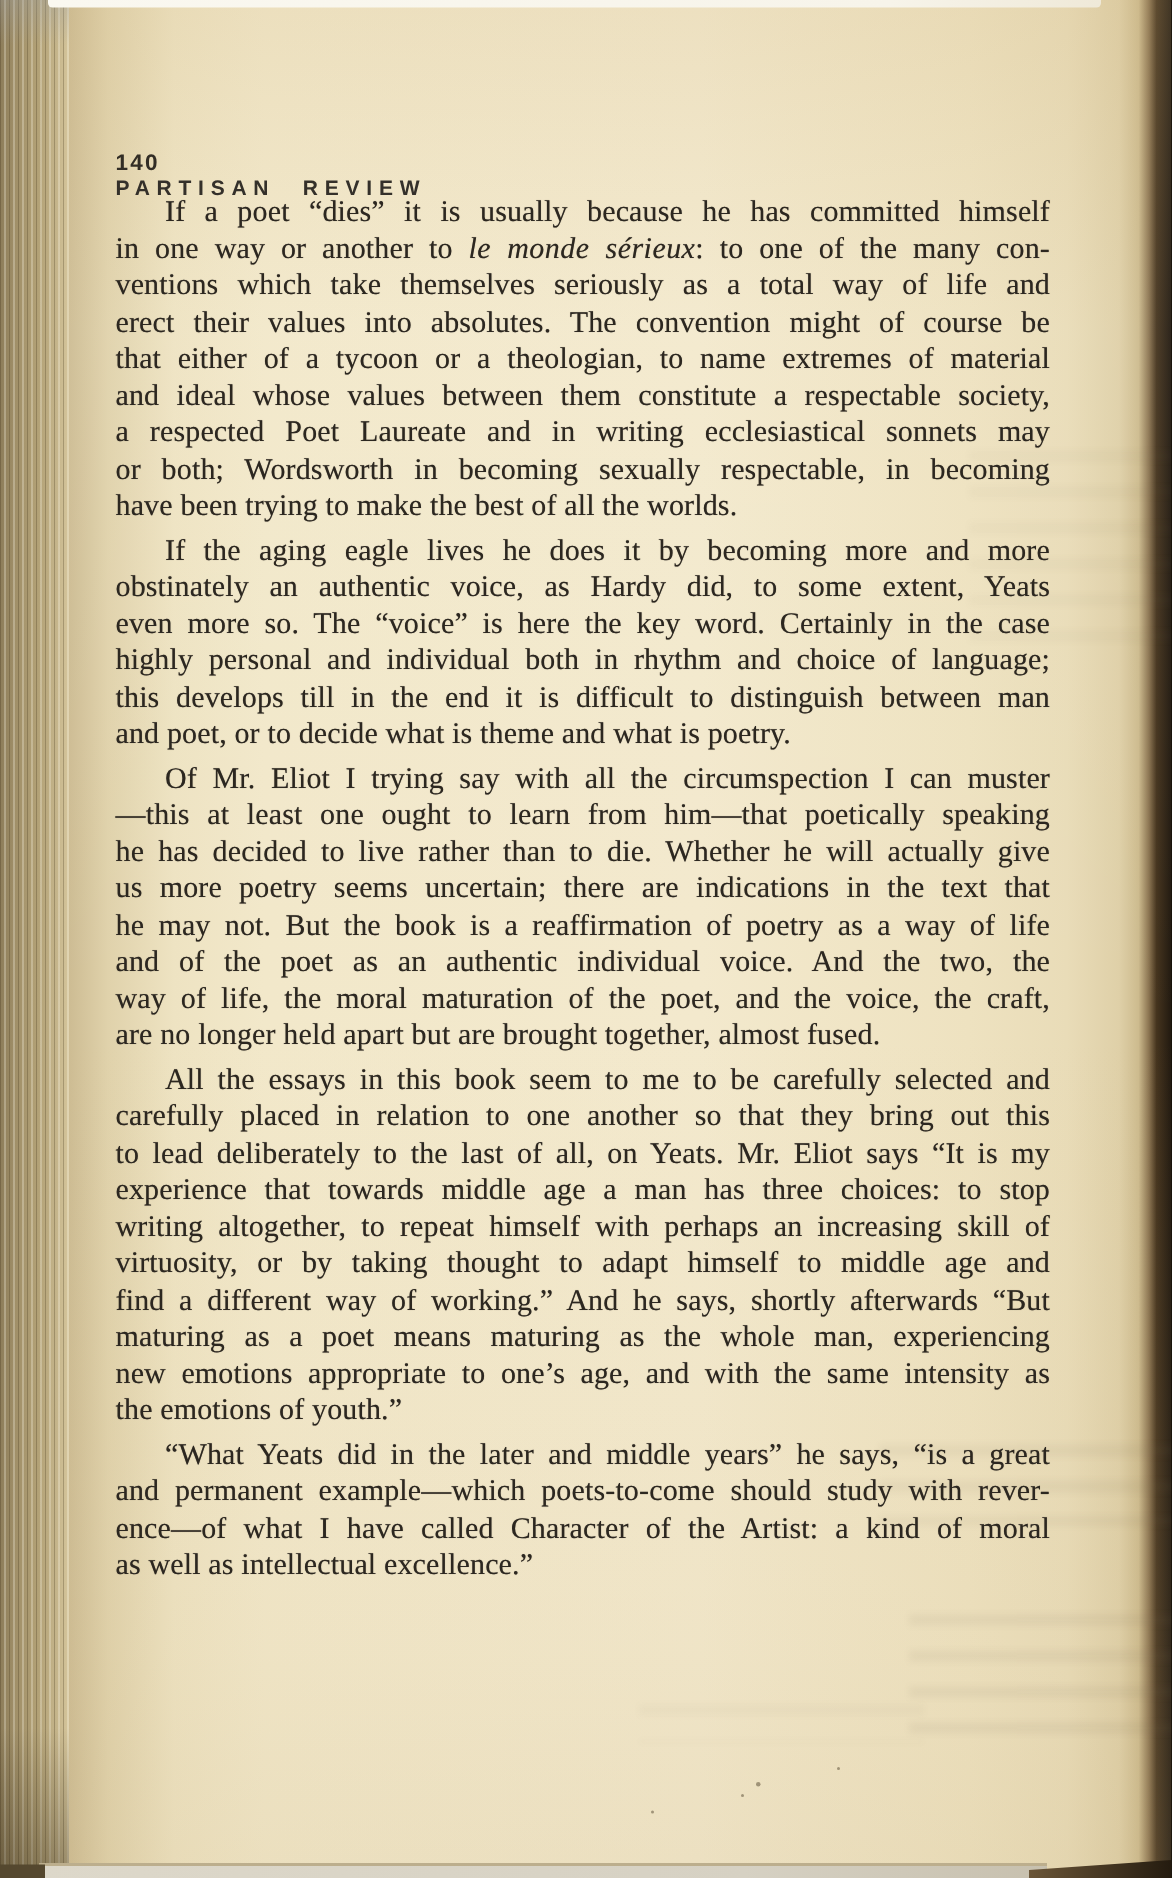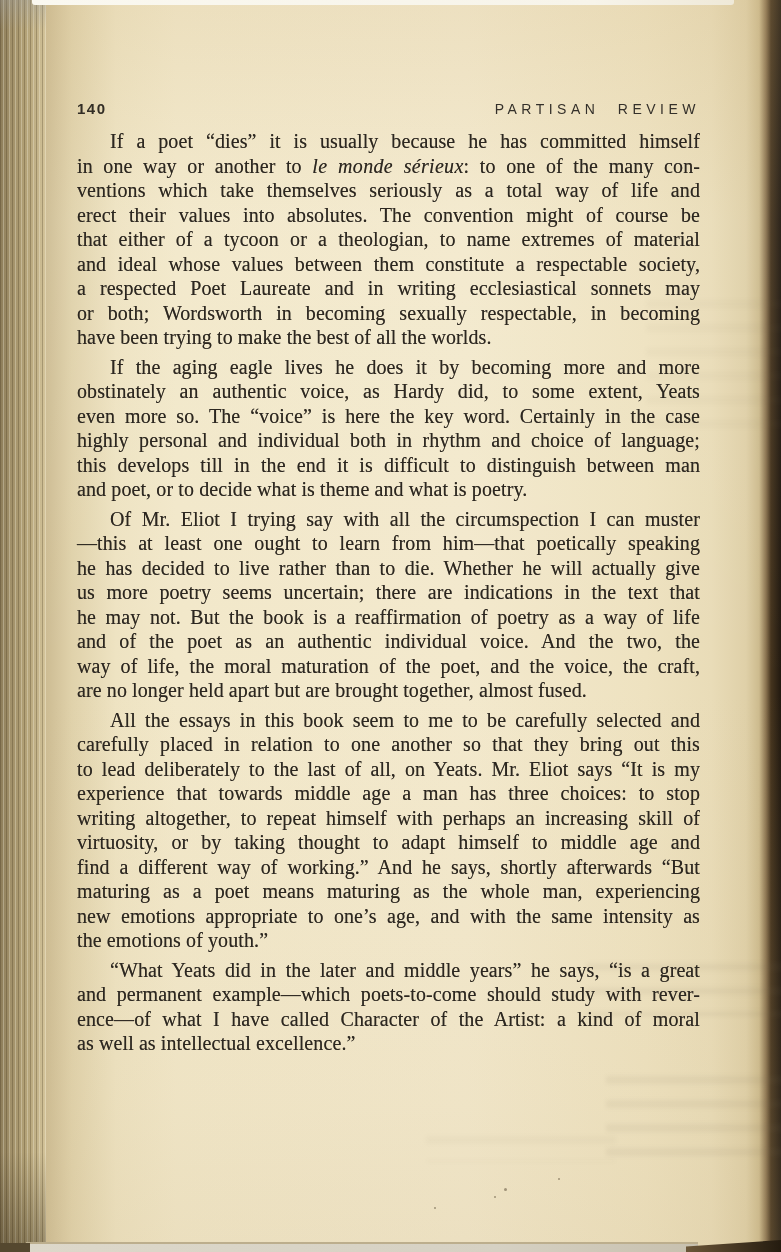--- a/index.html
+++ b/index.html
@@ -64,29 +64,29 @@
   .ghost.g1{left:600px;top:292px;width:150px;height:140px;opacity:.07;}
   .ghost.g2{left:540px;top:955px;width:210px;height:62px;opacity:.13;}
   .ghost.g3{left:560px;top:1068px;width:195px;height:100px;opacity:.14;}
   .ghost.g4{left:380px;top:1128px;width:190px;height:34px;opacity:.08;}
 
   .speck{position:absolute;border-radius:50%;background:rgba(96,84,60,.55);z-index:2;}
 
   
   .text-block{position:absolute;left:77px;top:100px;width:623px;z-index:5;}
   .header-row{
-    display:flex;justify-content:space-between;align-items:baseline;height:16px;
+    display:flex;justify-content:space-between;align-items:baseline;height:16px;flex-direction:column;
   }
   .pageno{
     font-family:"Liberation Sans","DejaVu Sans",sans-serif;
     font-weight:bold;font-size:15px;letter-spacing:1.5px;color:#322d25;
   }
   .journal{
     font-family:"Liberation Sans","DejaVu Sans",sans-serif;
-    font-weight:normal;font-size:14px;letter-spacing:4.5px;word-spacing:10px;color:#34302a;
+    font-weight:bold;font-size:14px;letter-spacing:4.5px;word-spacing:10px;color:#34302a;
   }
   .bodytext{margin-top:13px;color:#2c2720;}
   .para + .para{margin-top:5px;}
   .line{
     font-size:20px;line-height:24.5px;height:24.5px;white-space:nowrap;
     text-align:justify;text-align-last:justify;letter-spacing:.1px;
     text-shadow:0 0 .5px rgba(44,39,32,.55);
   }
   .line.first{text-indent:33px;}
   .line.last{text-align-last:left;}

